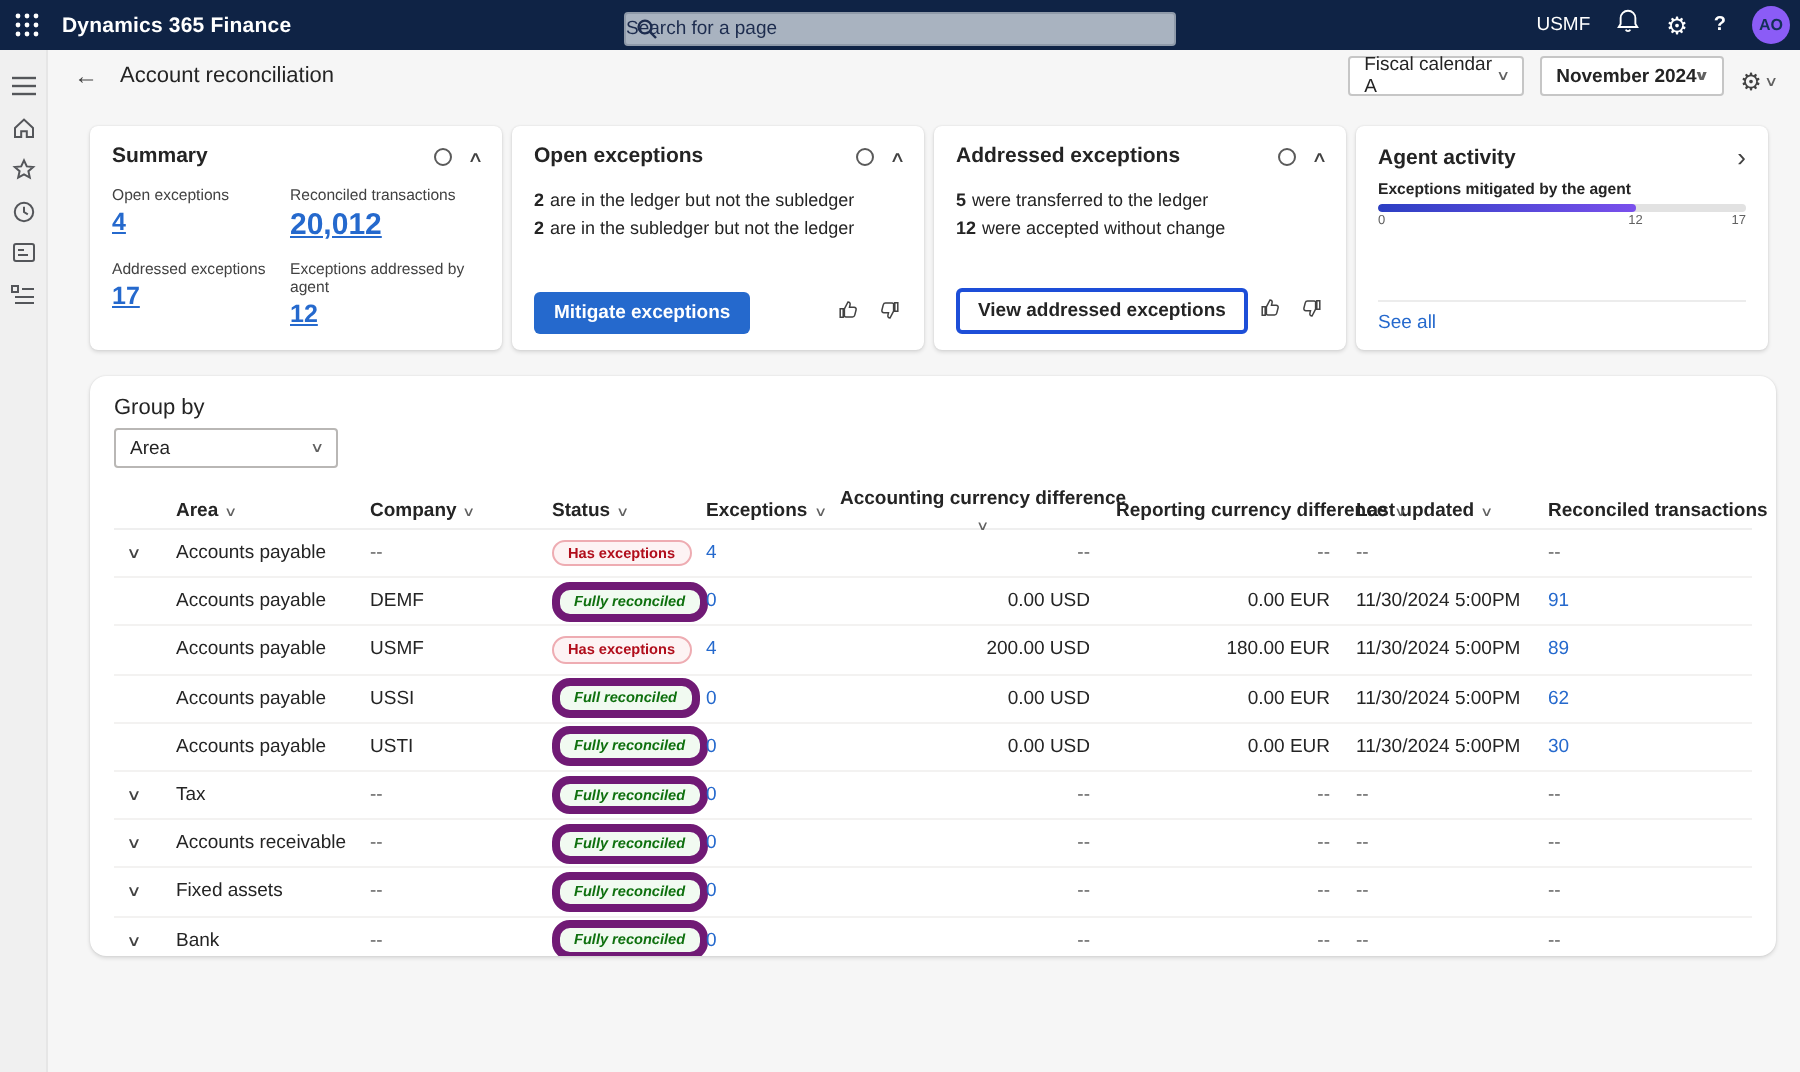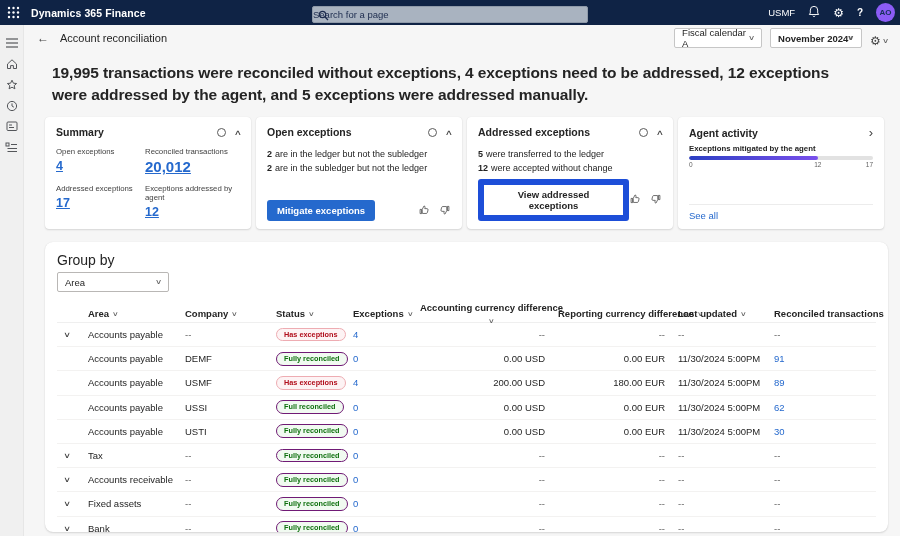--- a/index.html
+++ b/index.html
@@ -61,56 +61,56 @@
   .metric-value { font-size:12.5px; font-weight:700; color:#2569cd; text-decoration:underline;
     margin-top:2px; display:inline-block; }
   .metric-value.large { font-size:15px; }
 
   .lines { margin-top:10px; font-size:9px; line-height:13.5px; color:#242424; }
   .lines strong { margin-right:3px; }
 
   .card-foot { margin-top:auto; display:flex; align-items:center; }
   .btn-primary { background:#2569cd; color:#fff; border:none; border-radius:3px;
     font-size:9.5px; font-weight:700; padding:5px 10px; font-family:"Liberation Sans",sans-serif; }
-  .btn-secondary { background:#fff; color:#242424; border:6px solid #1d4ed8; border-radius:3px;
+  .btn-secondary { background:#fff; color:#242424; border:2px solid #1d4ed8; border-radius:3px;
     font-size:9.5px; font-weight:700; padding:4px 9px; font-family:"Liberation Sans",sans-serif; }
   .thumbs { margin-left:auto; display:flex; gap:9px; align-items:center; }
 
   .bar-block { margin-top:5px; }
   .bar-label { font-size:7.8px; font-weight:700; color:#242424; }
   .bar-track { margin-top:3px; height:4px; background:#e2e2e2; border-radius:2px; position:relative; overflow:hidden; }
   .bar-fill { height:4px; border-radius:2px; background:linear-gradient(90deg,#2c3fc3,#7a50ec); }
   .bar-ticks { position:relative; height:9px; font-size:6.5px; color:#616161; margin-top:1px; }
   .bar-ticks span { position:absolute; top:0; }
   .see-all { margin-top:auto; padding-top:5px; border-top:1px solid #ececec; color:#2569cd;
     font-size:9.5px; font-weight:400; }
 
   
   .tablecard { margin:13px 12px 0 21px; width:843px; height:290px; background:#fff;
     border-radius:8px; box-shadow:0 1px 2px rgba(0,0,0,.13), 0 0 1px rgba(0,0,0,.1);
     padding:10px 12px 0 12px; overflow:hidden; }
-  .groupby-label { font-size:14px; color:#242424; }
+  .groupby-label { font-size:11px; color:#242424; }
   .groupby-select { margin-top:4px; width:112px; height:20px; border:1px solid #b9b7b5; border-radius:2px;
     background:#fff; display:flex; align-items:center; justify-content:space-between; padding:0 7px; font-size:9.5px; }
 
   .grid { display:grid; grid-template-columns:20px 97px 91px 77px 66px 150px 120px 96px 1fr; align-items:center; }
   .thead { margin-top:10px; height:21px; border-bottom:1px solid #efefef; }
   .th { font-size:9.5px; font-weight:700; display:flex; align-items:center; gap:4px; white-space:nowrap; }
   .sort-chev { font-size:6.5px; color:#616161; font-weight:400; transform:scaleX(1.4); }
   .trow { height:24.2px; border-bottom:1px solid #f3f2f1; }
   .cell { font-size:9.5px; color:#242424; white-space:nowrap; }
   .pad { padding-left:11px; }
   .hpl17 { padding-left:17px;flex-direction:column; }
   .num { text-align:right; padding-right:13px; }
   .dash { color:#616161; }
   .link { color:#2569cd; }
   .expand { font-size:7.5px; color:#424242; text-align:center; transform:scaleX(1.4); }
   .pill { display:inline-block; font-size:7.3px; font-weight:600; padding:2px 7px 2.5px 7px; border-radius:9px; line-height:1; }
   .pill.error { color:#b10e1c; background:#fdf3f4; border:1px solid #eeacb2; }
-  .pill.success { color:#0e700e; background:#f1faf1; border:1px solid #701a75; }
+  .pill.success { color:#0e700e; background:#f1faf1; border:4px solid #701a75;font-style:italic; }
 </style>
 </head>
 <body>
 
 <div class="topbar">
   <span class="waffle">
     <svg width="13" height="13" viewBox="0 0 13 13">
       <g fill="#fff">
           <circle cx="2" cy="2" r="1.2"></circle>
           <circle cx="6.5" cy="2" r="1.2"></circle>
@@ -207,21 +207,20 @@
         <span>November 2024</span>
         <span class="chev-dn">∨</span>
       </div>
       <span class="crumb-gear">
         <span class="g">⚙</span>
         <span class="chev-dn">∨</span>
       </span>
     </div>
   </div>
 
-  <div class="headline">19,995 transactions were reconciled without exceptions, 4 exceptions need to be addressed, 12 exceptions were addressed by the agent, and 5 exceptions were addressed manually.</div>
 
   <div class="cards">
 
     <div class="card">
       <div class="card-head">
         <span class="card-title">Summary</span>
         <span class="head-icons">
           <span class="circle-icon"></span>
           <span class="chev-up">∧</span>
         </span>

